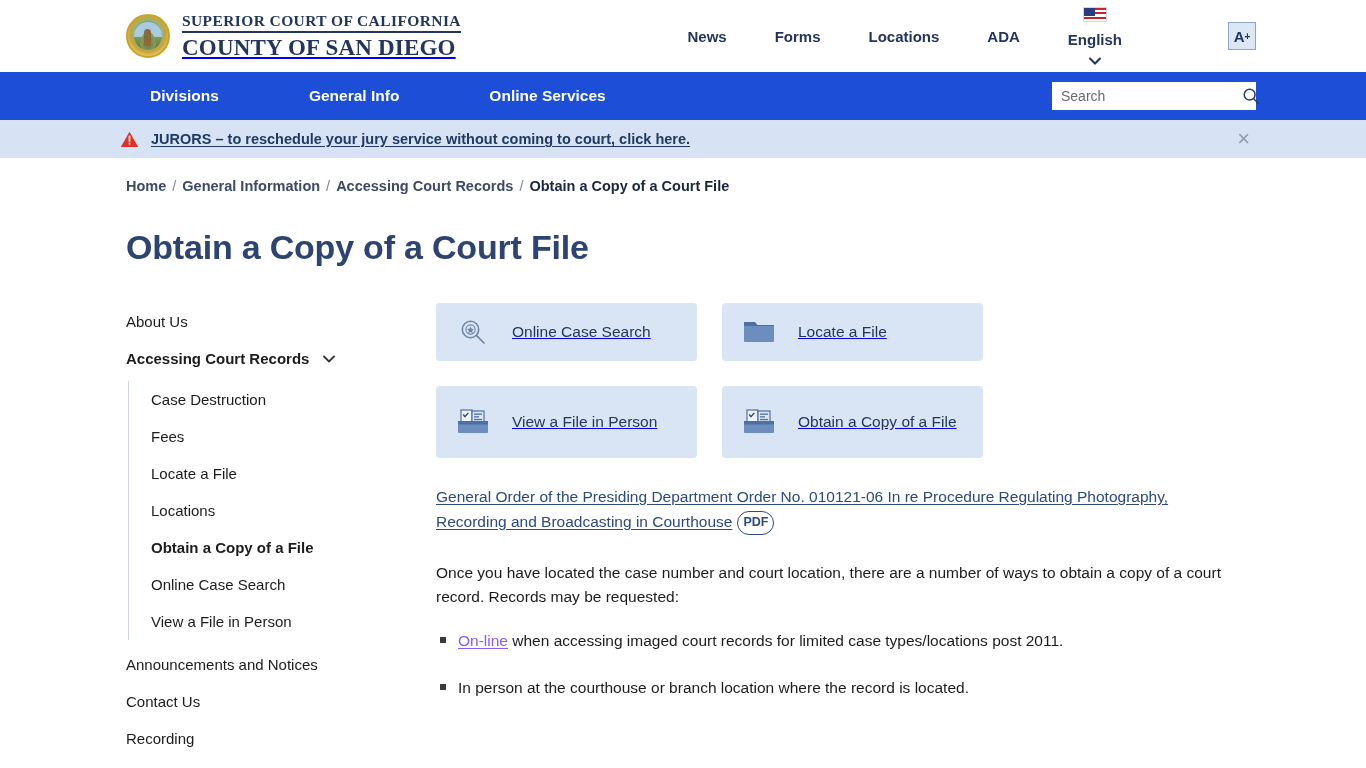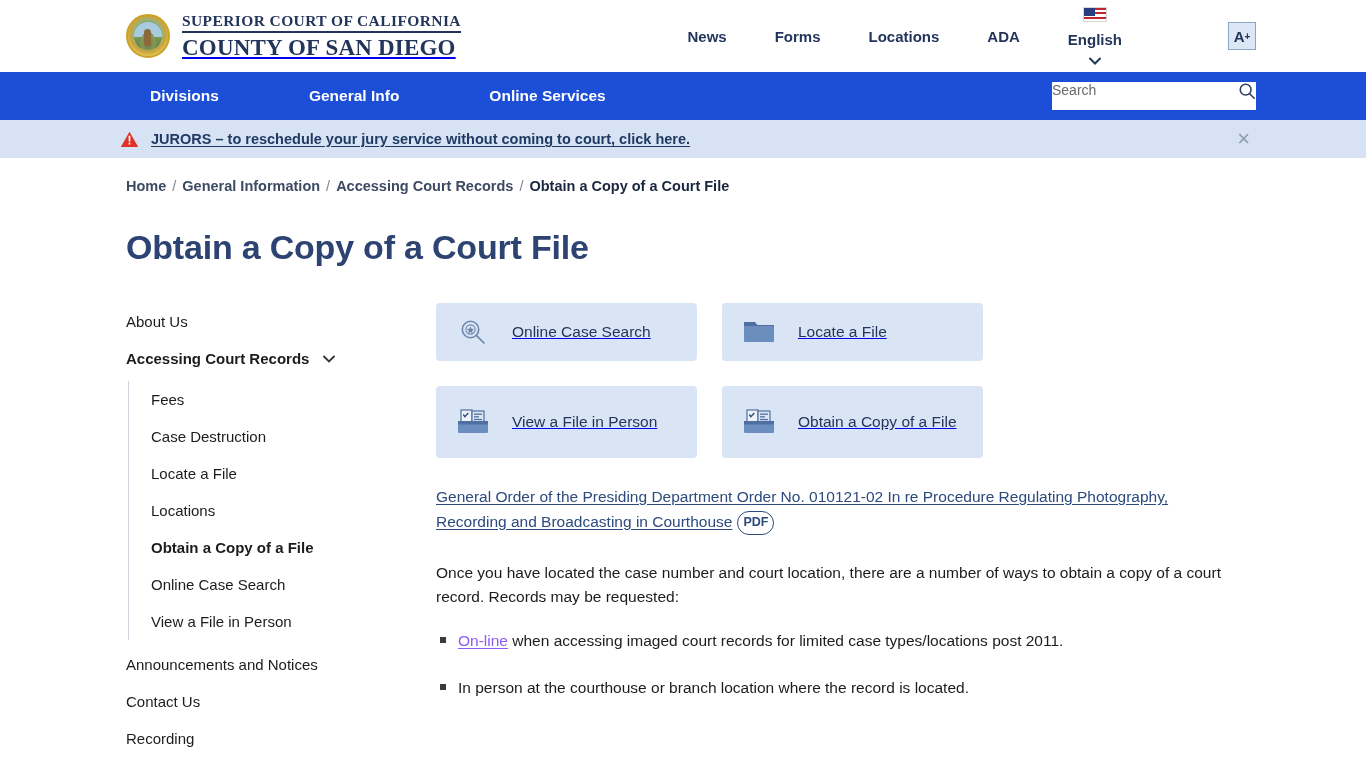--- a/index.html
+++ b/index.html
@@ -114,22 +114,22 @@
     font-size: 15.5px; font-weight: bold;
     text-decoration: none;
     margin-right: 90px;
     white-space: nowrap;
   }
   .navitem:last-of-type { margin-right: 0; }
   .searchwrap {
     margin-left: auto;
     width: 204px; height: 28px;
     background: #ffffff;
-    display: flex; align-items: flex-start;
-    padding: 0 0;
+    display: flex; align-items: center;
+    padding: 0 9px;
   }
   .searchwrap input {
     border: 0; outline: 0; flex: 1;
     font-size: 14px; font-family: "Liberation Sans", sans-serif;
     color: #333;
   }
   .searchwrap input::placeholder { color: #6b6b6b; }
   .searchicon { flex: none; }
 
   
@@ -324,22 +324,22 @@
       <a class="side-item" href="#">About Us</a>
 
       <div class="side-item section">
         <span>Accessing Court Records</span>
         <svg width="12" height="8" viewBox="0 0 12 8">
           <path d="M1 1.5 L6 6.5 L11 1.5" stroke="#333" stroke-width="1.8" fill="none" stroke-linecap="round"></path>
         </svg>
       </div>
 
       <div class="subnav">
+        <a class="sub-item" href="#">Case Destruction</a>
         <a class="sub-item" href="#">Fees</a>
-        <a class="sub-item" href="#">Case Destruction</a>
         <a class="sub-item" href="#">Locate a File</a>
         <a class="sub-item" href="#">Locations</a>
         <a class="sub-item active" href="#">Obtain a Copy of a File</a>
         <a class="sub-item" href="#">Online Case Search</a>
         <a class="sub-item" href="#">View a File in Person</a>
       </div>
 
       <a class="side-item" href="#">Announcements and Notices</a>
       <a class="side-item" href="#">Contact Us</a>
       <a class="side-item" href="#">Recording</a>
@@ -400,21 +400,21 @@
               <rect x="1" y="13" width="30" height="3.5" fill="#4f6fa3"></rect>
             </svg>
           </span>
           <span class="tile-label">Obtain a Copy of a File</span>
         </a>
 
       </div>
 
 
       <p class="pdf-para">
-        <a class="doc-link" href="#">General Order of the Presiding Department Order No. 010121-02 In re Procedure Regulating Photography, Recording and Broadcasting in Courthouse</a><a class="pdf-badge" href="#">PDF</a>
+        <a class="doc-link" href="#">General Order of the Presiding Department Order No. 010121-06 In re Procedure Regulating Photography, Recording and Broadcasting in Courthouse</a><a class="pdf-badge" href="#">PDF</a>
       </p>
 
       <p class="body-para">Once you have located the case number and court location, there are a number of ways to obtain a copy of a court record. Records may be requested:</p>
 
       <ul class="bullets">
         <li><a href="#">On-line</a><span> when accessing imaged court records for limited case types/locations post 2011.</span></li>
         <li><span>In person at the courthouse or branch location where the record is located.</span></li>
       </ul>
 
     </main>

